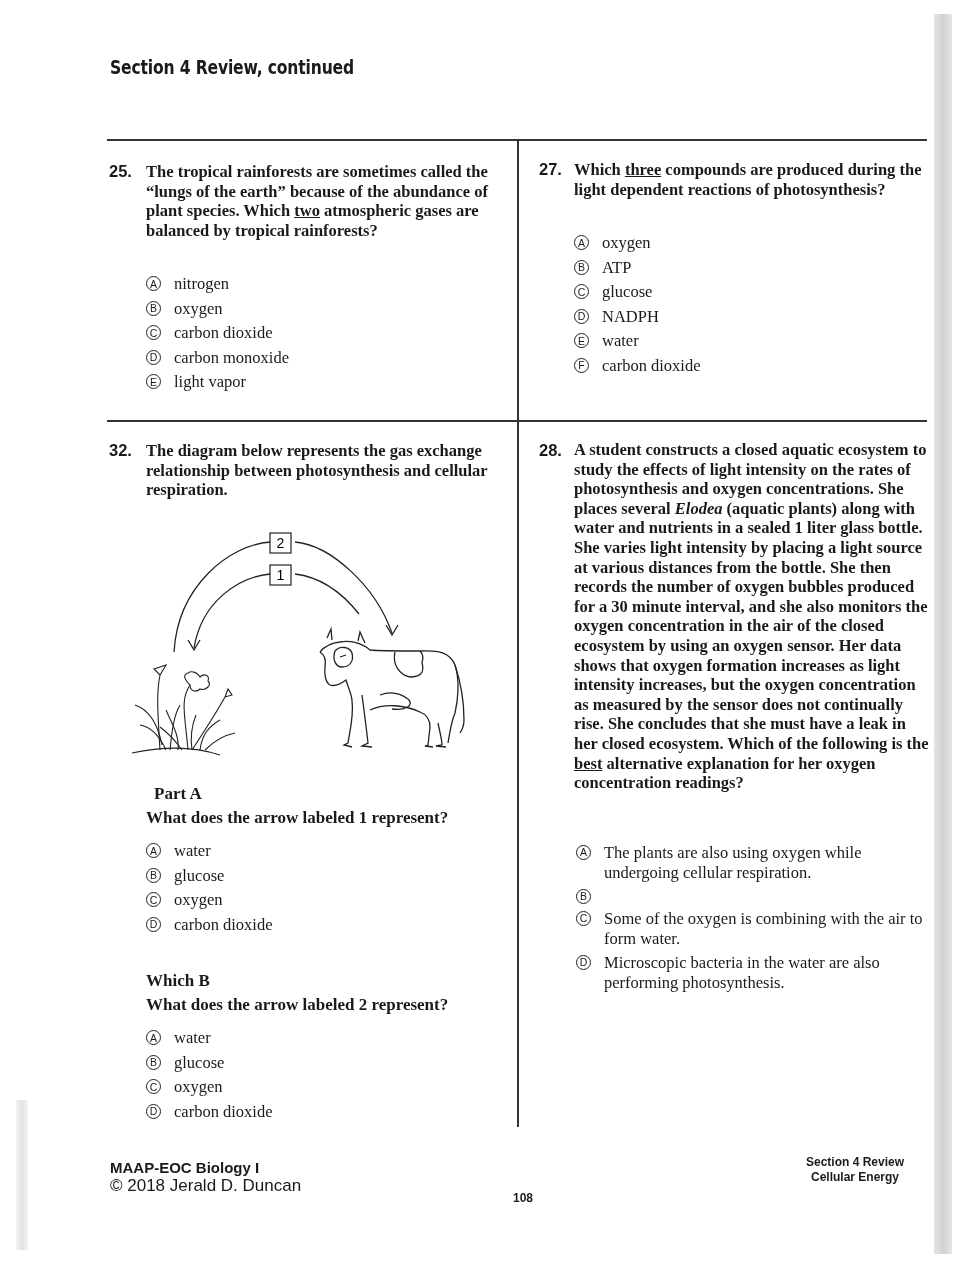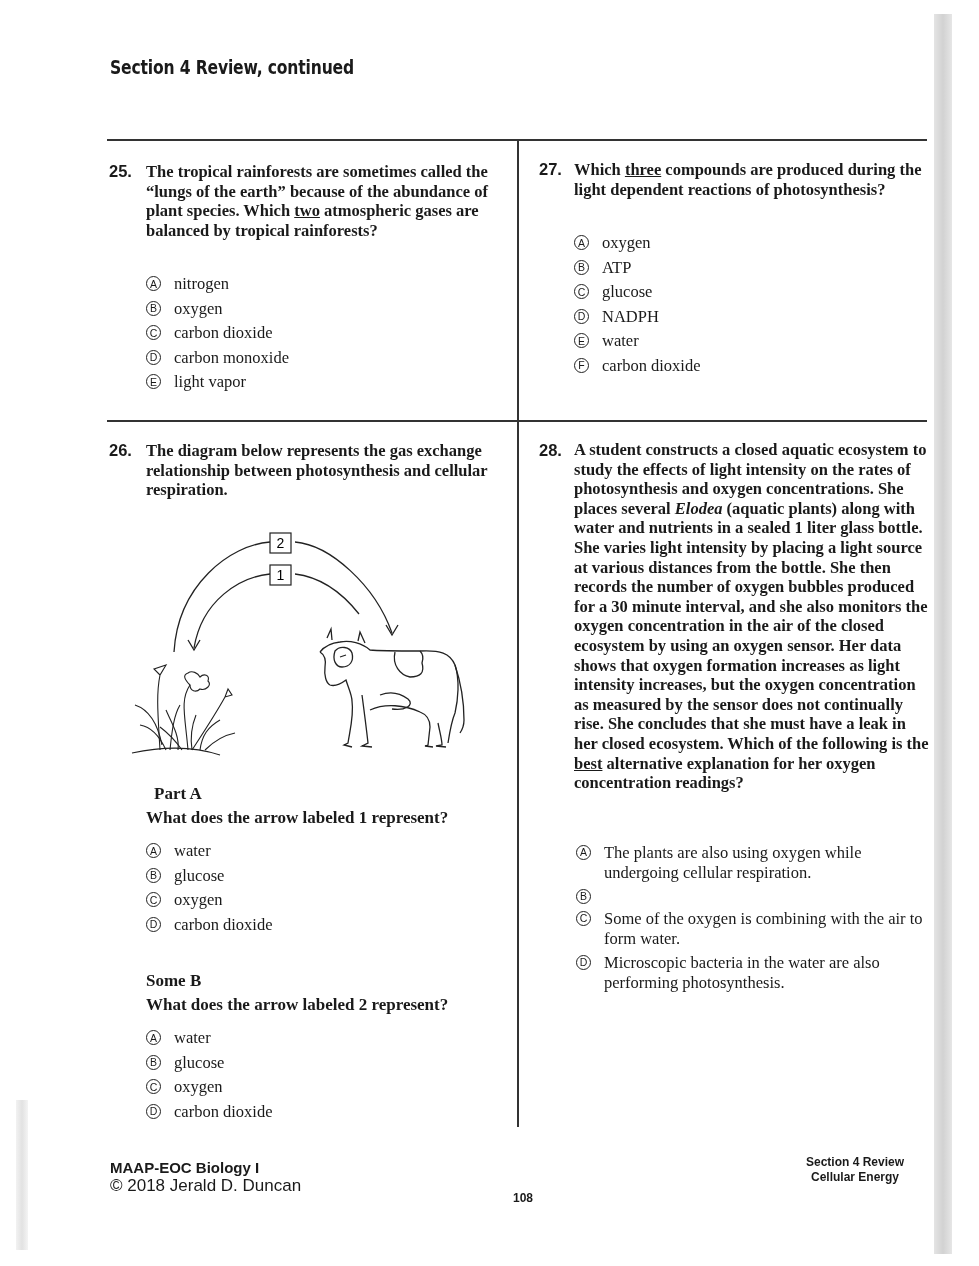--- a/index.html
+++ b/index.html
@@ -89,21 +89,21 @@
         <span>water</span>
       </div>
     <div class="opt">
         <span class="bubble">F</span>
         <span>carbon dioxide</span>
       </div>
   </div>
 </div>
 
 <div>
-  <div class="qnum" style="left:109px;top:441px;">26.</div>
+  <div class="qnum" style="left:109px;top:441px;">32.</div>
   <div class="qtext" style="left:146px;top:441px;width:360px;">The diagram below represents the gas exchange relationship between photosynthesis and cellular respiration.</div>
 
   <svg class="diagram" width="360" height="250" viewBox="0 0 360 250">
     <g fill="none" stroke="#222" stroke-width="1.3">
 
       <path d="M44 137 C 48 70, 100 30, 140 27 M 165 27 C 200 30, 245 70, 262 118"></path>
       <path d="M256 110 L262 120 L268 110"></path>
 
       <path d="M229 99 C 210 75, 190 62, 165 59 M 140 59 C 110 62, 72 85, 64 133"></path>
       <path d="M58 125 L64 135 L70 125"></path>
@@ -164,21 +164,21 @@
     <div class="opt">
         <span class="bubble">C</span>
         <span>oxygen</span>
       </div>
     <div class="opt">
         <span class="bubble">D</span>
         <span>carbon dioxide</span>
       </div>
   </div>
 
-  <div class="part-label" style="left:146px;top:971px;">Some B</div>
+  <div class="part-label" style="left:146px;top:971px;">Which B</div>
   <div class="part-label" style="left:146px;top:995px;">What does the arrow labeled 2 represent?</div>
   <div class="opts" style="left:146px;top:1028px;">
     <div class="opt">
         <span class="bubble">A</span>
         <span>water</span>
       </div>
     <div class="opt">
         <span class="bubble">B</span>
         <span>glucose</span>
       </div>

